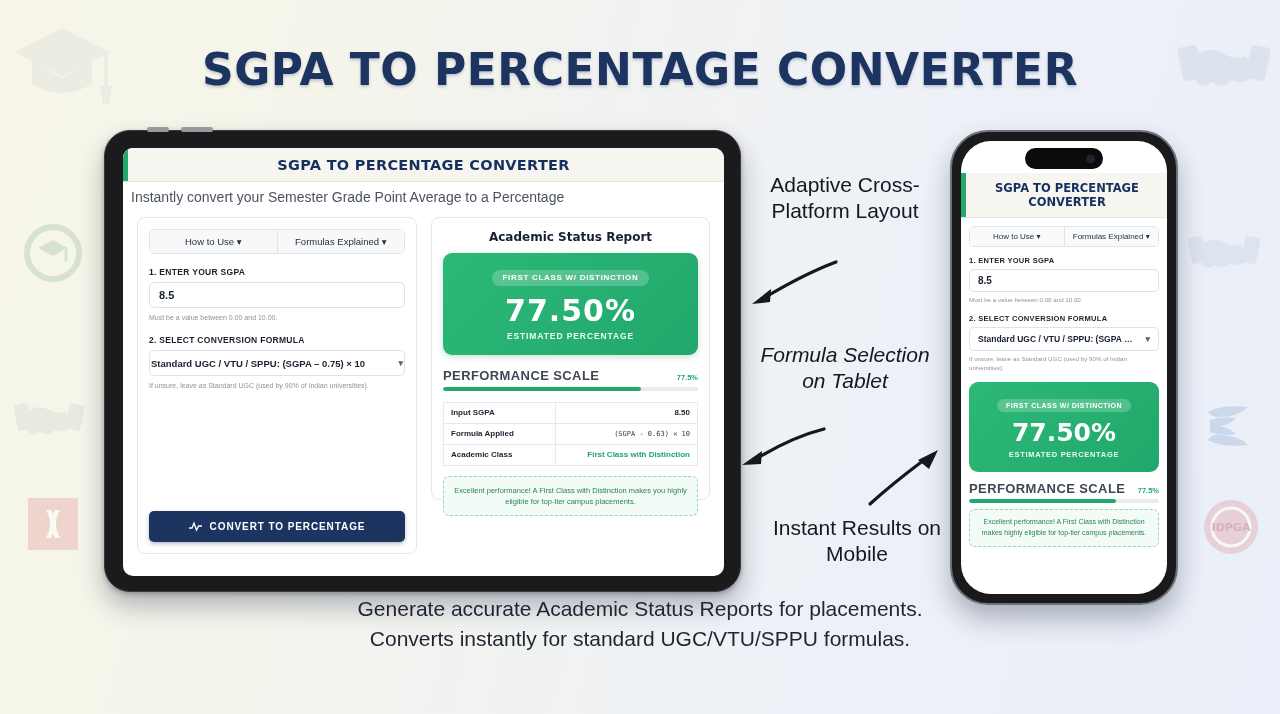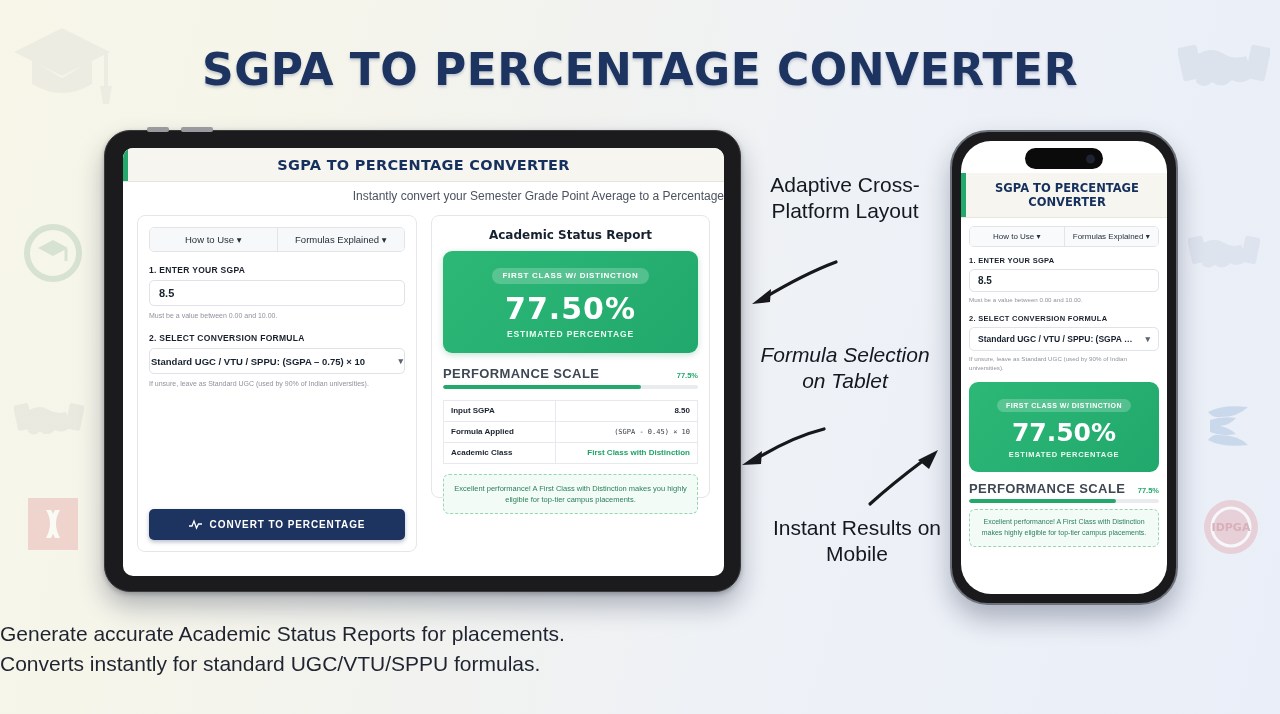--- a/index.html
+++ b/index.html
@@ -19,22 +19,22 @@
     position: absolute; top: 44px; left: 0; width: 1280px;
     text-align: center;
     font-size: 44px; font-weight: 700; letter-spacing: .5px;
     color: #1d3461;
     font-family: "DejaVu Sans", sans-serif;
     text-shadow: 0 2px 3px rgba(40,60,110,.25);
   }
 
   
   .caption {
-    position: absolute; left: 0; top: 619px; width: 1280px;
-    color: #1f2430;
+    position: absolute; left: 0; top: 594px; width: 1280px;
+    text-align: center; color: #1f2430;
     font-size: 21px; line-height: 30px; font-weight: 400;
   }
 
   
   .annot {
     position: absolute; text-align: center; color: #14181f;
     font-size: 21px; line-height: 26px; font-weight: 400;
   }
   #annot-1 { left: 755px; top: 172px; width: 180px; }
   #annot-2 { left: 760px; top: 342px; width: 170px; font-style: italic; }
@@ -72,22 +72,22 @@
   }
   .app-header .accent-bar {
     position: absolute; left: 0; top: 0; bottom: 0; width: 5px;
     background: #22a96b;
   }
   .app-title {
     color: #16305e; font-weight: 700; font-size: 14.5px; letter-spacing: .3px;
     font-family: "DejaVu Sans", sans-serif;
   }
   .app-sub {
-    text-align: right; color: #4b5360; font-size: 12px;
-    padding: 7px 0 0;
+    text-align: left; color: #4b5360; font-size: 14px;
+    padding: 7px 8px 0;
   }
 
   .tablet-body { display: flex; gap: 14px; padding: 12px 14px 0; }
   .panel {
     border: 1px solid #e4e6e9; border-radius: 8px; background: #fff;
     padding: 11px 11px 12px;
   }
   .panel-left  { width: 282px; height: 337px; position: relative; }
   .panel-right { width: 281px; height: 283px; }
 
@@ -364,21 +364,21 @@
         </div>
 
         <table class="res-table">
           <tbody>
               <tr>
                 <td class="k">Input SGPA</td>
                 <td class="v">8.50</td>
               </tr>
               <tr>
                 <td class="k">Formula Applied</td>
-                <td class="v mono">(SGPA - 0.45) × 10</td>
+                <td class="v mono">(SGPA - 0.63) × 10</td>
               </tr>
               <tr>
                 <td class="k">Academic Class</td>
                 <td class="v green">First Class with Distinction</td>
               </tr>
             </tbody>
         </table>
 
         <div class="note">Excellent performance! A First Class with Distinction makes you highly eligible for top-tier campus placements.</div>
       </div>

